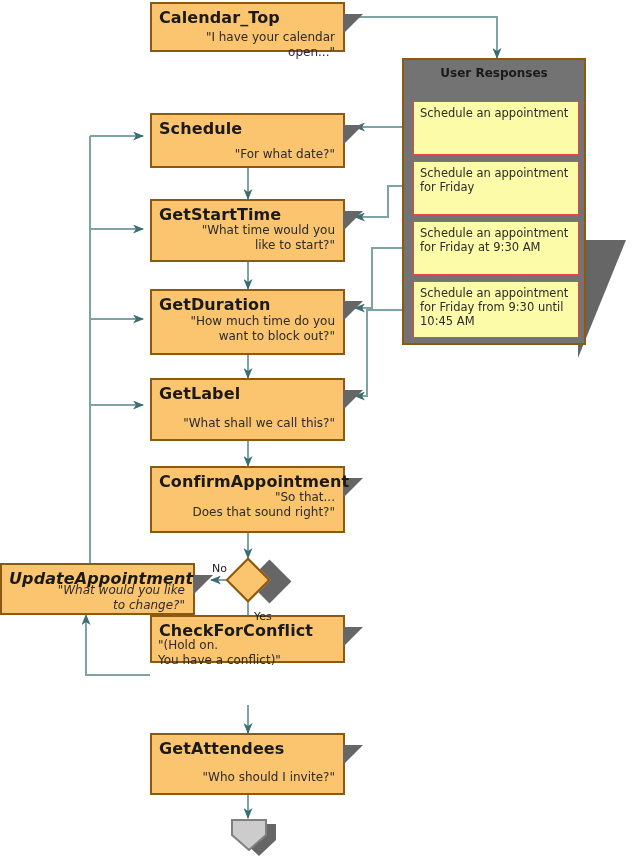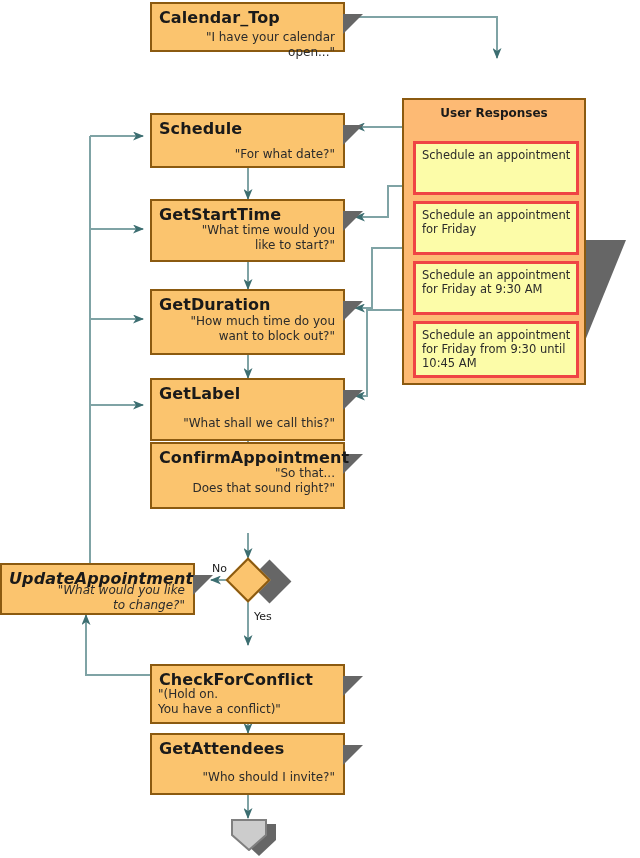--- a/index.html
+++ b/index.html
@@ -30,32 +30,32 @@
   .node-body{
     position:absolute;right:8px;left:8px;
     font-size:12px;color:#2b2b2b;line-height:15px;
     text-align:right;white-space:pre-line;
   }
   .node-body.left{text-align:left;}
 
   
   .panel{
     position:absolute;box-sizing:border-box;
-    background:#fdba74;border:2px solid #8B5A10;z-index:3;margin-top:40px;
+    background:#737373;border:2px solid #8B5A10;z-index:3;
   }
   .panel-shadow{
     position:absolute;z-index:2;
   }
   .panel-title{
     position:absolute;left:0;right:0;top:6px;text-align:center;
     font-size:12px;font-weight:bold;color:#1a1a1a;
   }
   .resp{
     position:absolute;box-sizing:border-box;
-    background:#FCFCA8;border:3px solid #ef4444;
+    background:#FCFCA8;border:1px solid #ef4444;
     font-size:11.5px;color:#2b2b2b;line-height:14px;
     padding:4px 5px 0 6px;white-space:pre-line;text-align:left;
   }
 
   
   .diamond{
     position:absolute;box-sizing:border-box;
     background:#FBC46E;border:2px solid #8B5A10;
     transform:rotate(45deg);z-index:3;
   }
@@ -136,35 +136,35 @@
     <div class="node-body" style="top:23px;">"How much time do you
 want to block out?"</div>
   </div>
 
   <div class="node" style="left:150px;top:378px;width:195px;height:63px;">
     <span class="shadow-tri"></span>
     <div class="node-title">GetLabel</div>
     <div class="node-body" style="top:36px;">"What shall we call this?"</div>
   </div>
 
-  <div class="node" style="left:150px;top:442px;width:195px;height:67px;">
+  <div class="node" style="left:150px;top:466px;width:195px;height:67px;">
     <span class="shadow-tri"></span>
     <div class="node-title">ConfirmAppointment</div>
     <div class="node-body" style="top:22px;">"So that...
 Does that sound right?"</div>
   </div>
 
   <div class="node" style="left:0px;top:563px;width:195px;height:52px;font-style:italic;">
     <span class="shadow-tri"></span>
     <div class="node-title">UpdateAppointment</div>
     <div class="node-body" style="top:18px;">"What would you like
 to change?"</div>
   </div>
 
-  <div class="node" style="left:150px;top:664px;width:195px;height:60px;padding-left:40px;">
+  <div class="node" style="left:150px;top:615px;width:195px;height:48px;padding-left:40px;">
     <span class="shadow-tri"></span>
     <div class="node-title">CheckForConflict</div>
     <div class="node-body left" style="top:21px;left:6px;">"(Hold on.
 You have a conflict)"</div>
   </div>
 
   <div class="node" style="left:150px;top:733px;width:195px;height:62px;">
     <span class="shadow-tri"></span>
     <div class="node-title">GetAttendees</div>
     <div class="node-body" style="top:35px;">"Who should I invite?"</div>

